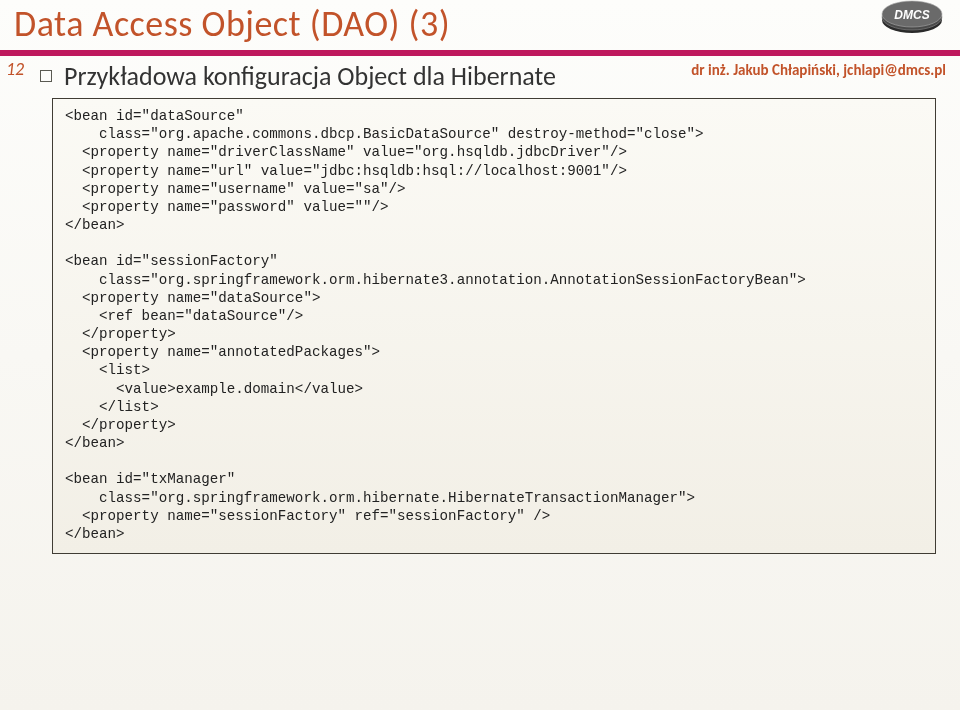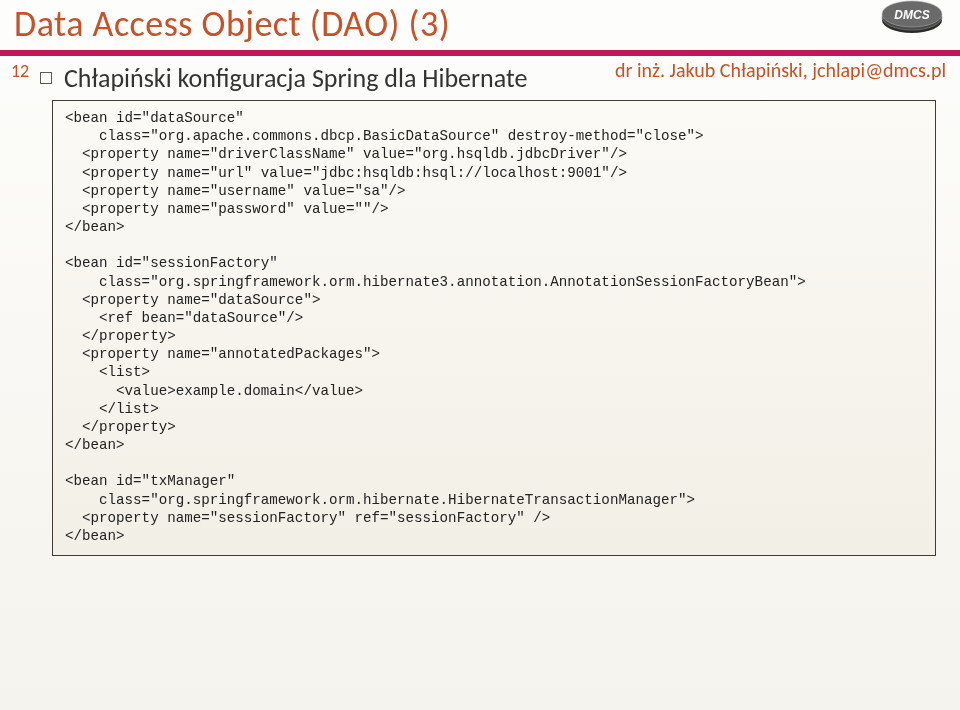--- a/index.html
+++ b/index.html
@@ -31,26 +31,28 @@
   }
   .meta-row {
     display: flex;
     align-items: baseline;
     padding: 2px 14px 0 6px;
   }
   .page-num {
     color: #c2532a;
     font-size: 18px;
     width: 28px;
-    text-align: center;
+    text-align: left;
+    font-style: italic;
   }
   .author {
     margin-left: auto;
     color: #c2532a;
-    font-size: 20px;
+    font-size: 15px;
+    font-weight: bold;
   }
   .content {
     padding: 0 20px 0 44px;
     margin-top: -20px;
   }
   .bullet-row {
     display: flex;
     align-items: center;
     gap: 12px;
     margin-bottom: 6px;
@@ -96,21 +98,21 @@
 </div>
 
 <div class="meta-row">
   <div class="page-num">12</div>
   <div class="author">dr inż. Jakub Chłapiński, jchlapi@dmcs.pl</div>
 </div>
 
 <div class="content">
   <div class="bullet-row">
     <div class="bullet-sq"></div>
-    <div class="bullet-text">Chłapiński konfiguracja Spring dla Hibernate</div>
+    <div class="bullet-text">Przykładowa konfiguracja Object dla Hibernate</div>
   </div>
   <div class="code-box">&lt;bean id="dataSource"
     class="org.apache.commons.dbcp.BasicDataSource" destroy-method="close"&gt;
   &lt;property name="driverClassName" value="org.hsqldb.jdbcDriver"/&gt;
   &lt;property name="url" value="jdbc:hsqldb:hsql://localhost:9001"/&gt;
   &lt;property name="username" value="sa"/&gt;
   &lt;property name="password" value=""/&gt;
 &lt;/bean&gt;
 
 &lt;bean id="sessionFactory"

